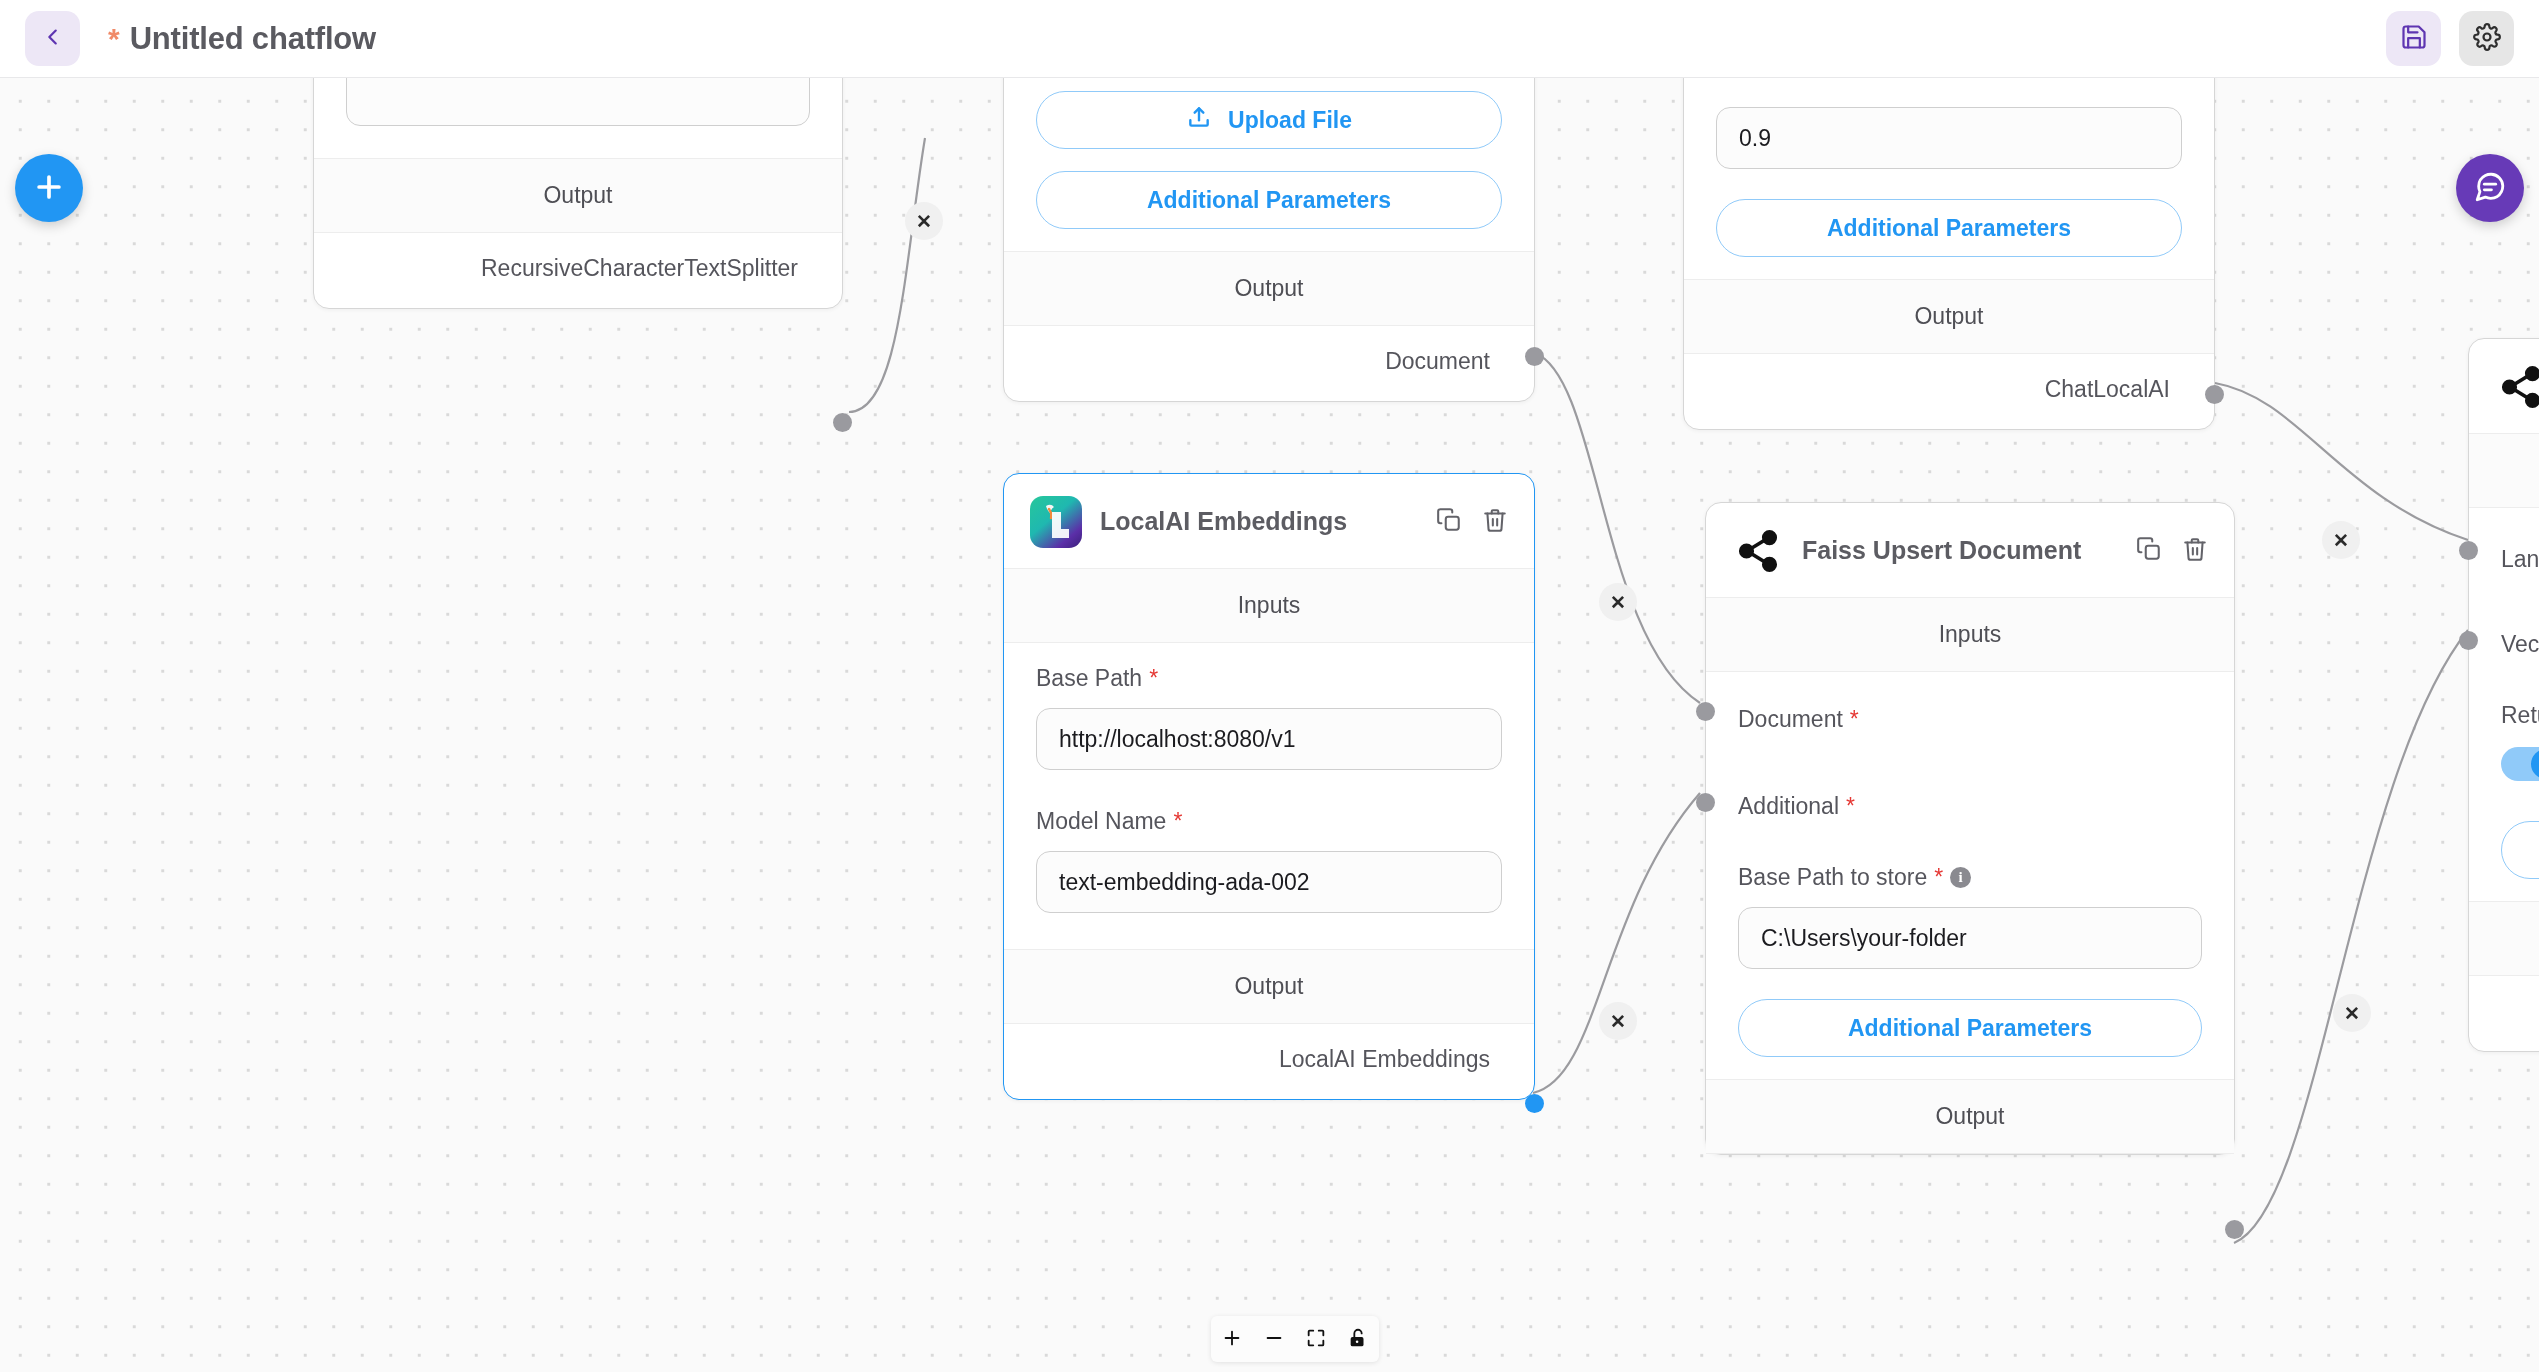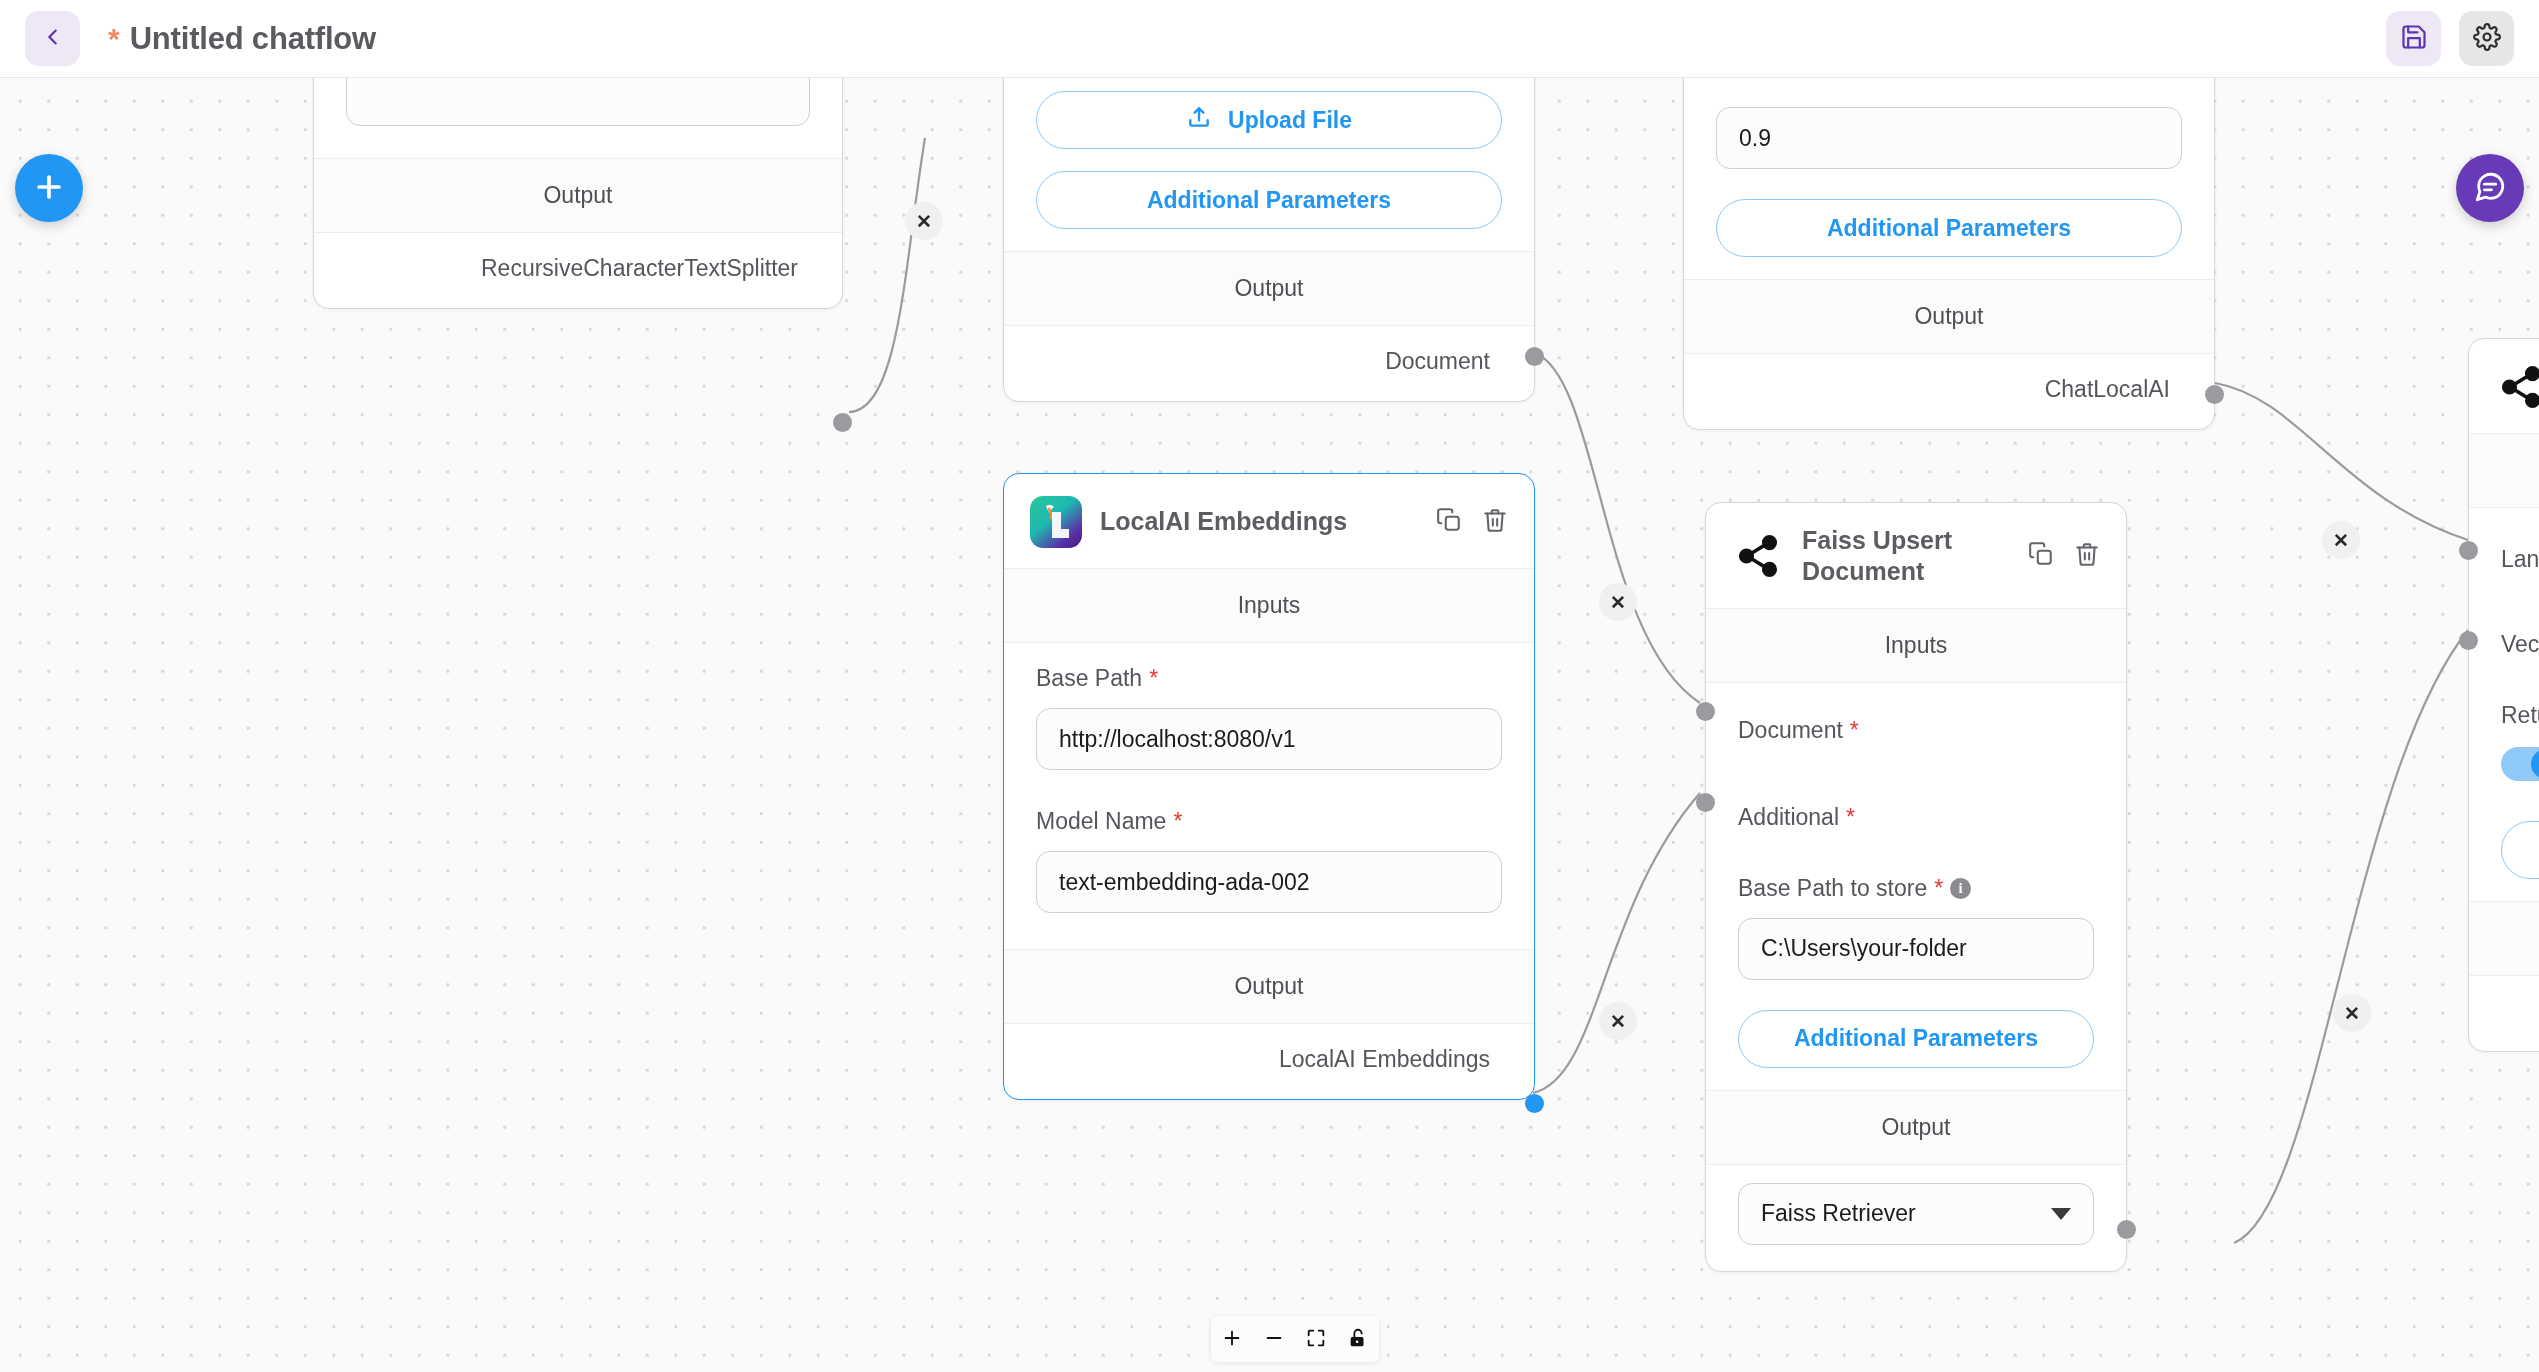--- a/index.html
+++ b/index.html
@@ -349,21 +349,21 @@
         <span class="req">*</span>
       </div>
       <div class="input-box">text-embedding-ada-002</div>
     </div>
 
     <div class="section-bar" style="margin-top:28px;">Output</div>
     <div class="out-row">LocalAI Embeddings</div>
     <div class="handle blue" style="right:-10px; top:620px;"></div>
   </div>
 
-  <div class="node" style="left:1705px; top:424px; width:422px;">
+  <div class="node" style="left:1705px; top:424px; width:530px;">
     <div class="node-head">
       <div class="node-icon">
         <svg viewBox="0 0 24 24" width="46" height="46" fill="none" stroke="#111" stroke-width="1.9">
           <circle cx="18" cy="5" r="3" fill="#111"></circle>
             <circle cx="6" cy="12" r="3" fill="#111"></circle>
             <circle cx="18" cy="19" r="3" fill="#111"></circle>
           <line x1="8.6" y1="10.6" x2="15.4" y2="6.4"></line>
             <line x1="8.6" y1="13.4" x2="15.4" y2="17.6"></line>
         </svg>
       </div>
@@ -403,24 +403,20 @@
       <div class="field-label">
         <span>Base Path to store</span>
         <span class="req">*</span>
         <span class="info-dot">i</span>
       </div>
       <div class="input-box">C:\Users\your-folder</div>
     </div>
 
     <div class="btn-outline">Additional Parameters</div>
     <div class="section-bar">Output</div>
-    <div class="select-box">
-      <span>Faiss Retriever</span>
-      <span class="caret"></span>
-    </div>
     <div class="handle" style="right:-10px; top:717px;"></div>
   </div>
 
   <div class="node" style="left:2468px; top:260px; width:420px;">
     <div class="node-head">
       <div class="node-icon">
         <svg viewBox="0 0 24 24" width="46" height="46" fill="none" stroke="#111" stroke-width="1.9">
           <circle cx="18" cy="5" r="3" fill="#111"></circle>
             <circle cx="6" cy="12" r="3" fill="#111"></circle>
             <circle cx="18" cy="19" r="3" fill="#111"></circle>

